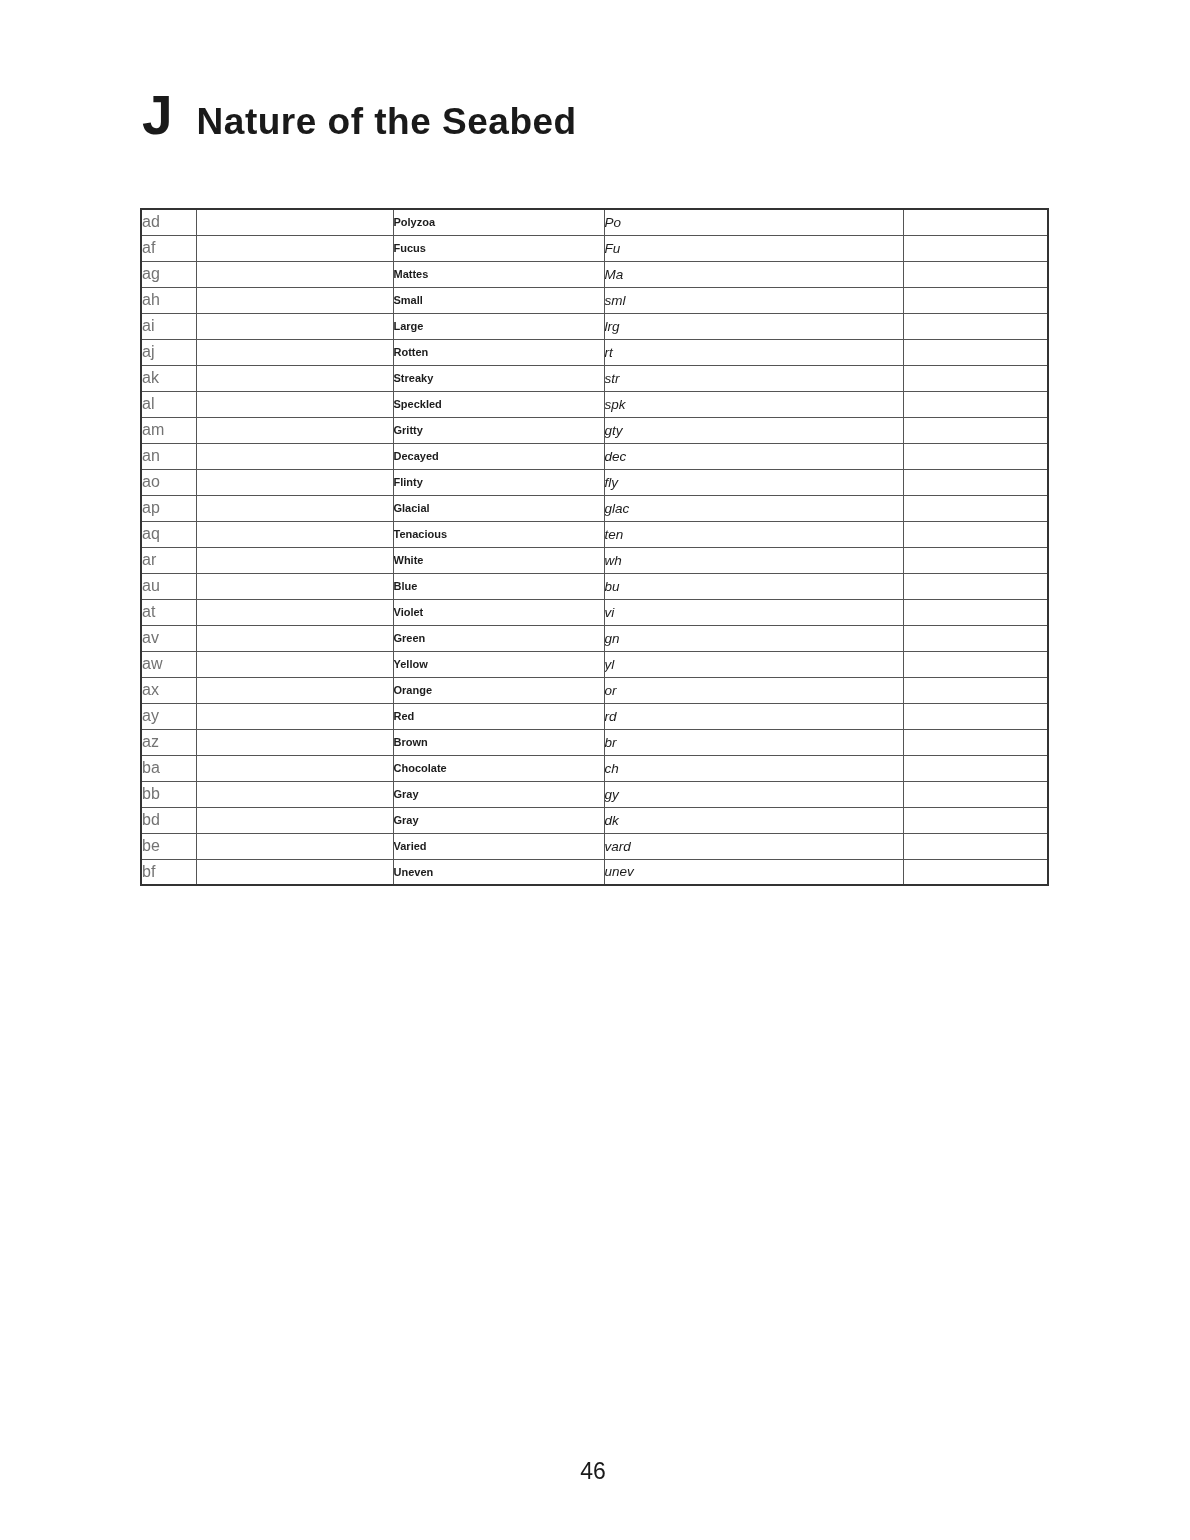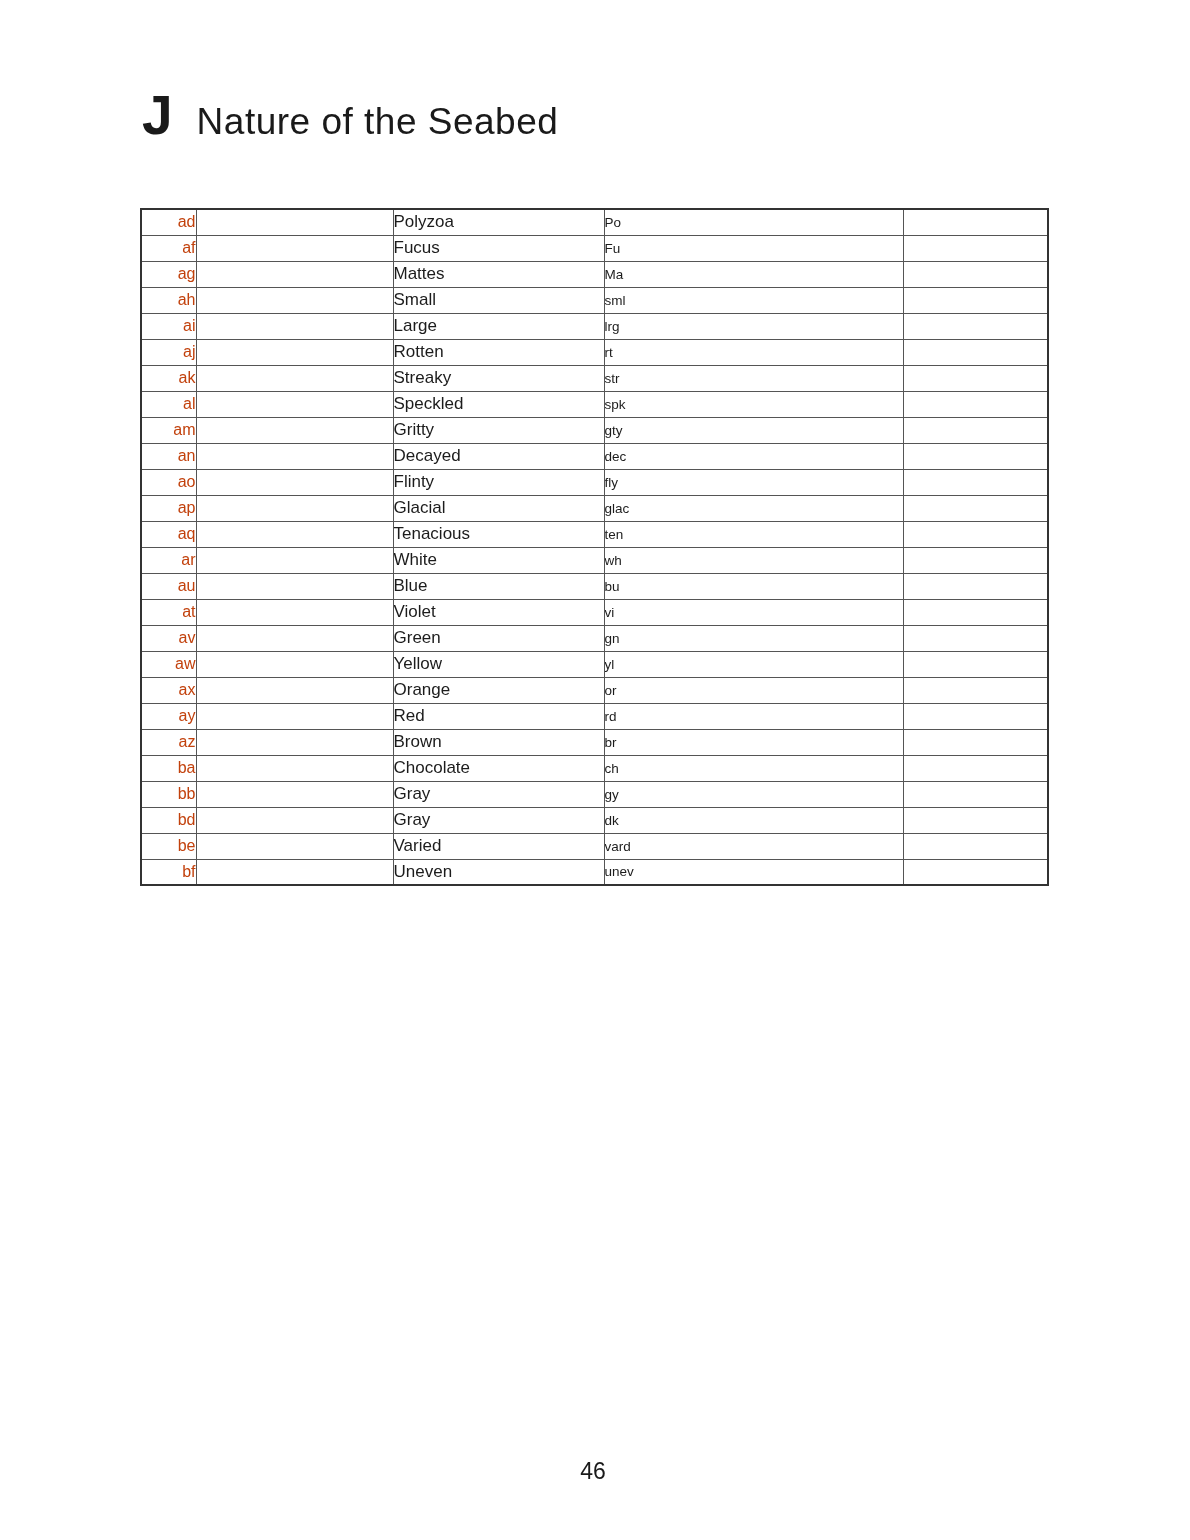--- a/index.html
+++ b/index.html
@@ -25,21 +25,21 @@
   }
   .section-letter {
     font-size: 55px;
     font-weight: 700;
     line-height: 1;
     margin-right: 24px;
     letter-spacing: 0;
   }
   .section-title {
     font-size: 37px;
-    font-weight: 400;
+    font-weight: 700;
     line-height: 1;
     letter-spacing: 0.5px;
   }
   table.seabed {
     position: absolute;
     left: 140px;
     top: 208px;
     width: 907px;
     border-collapse: collapse;
     table-layout: fixed;
@@ -48,32 +48,34 @@
   table.seabed td {
     border: 1px solid #555555;
     height: 26px;
     padding: 0;
     vertical-align: middle;
     box-sizing: border-box;
     overflow: hidden;
     white-space: nowrap;
   }
   td.c-code {
-    text-align: right;
+    text-align: left;
     font-size: 16px;
-    color: #c2410c;
+    color: #737373;
     margin-left: 46px;
   }
   td.c-term {
-    font-size: 17px;
+    font-size: 11px;
     padding-left: 28px;
     color: #1c1c1c;
+    font-weight: bold;
   }
   td.c-abbr {
     font-size: 13.5px;
+    font-style: italic;
     padding-left: 33px;
     color: #1c1c1c;
   }
   td.c-empty {
     background: #ffffff;
   }
   .page-number {
     position: absolute;
     left: 0;
     top: 1458px;

